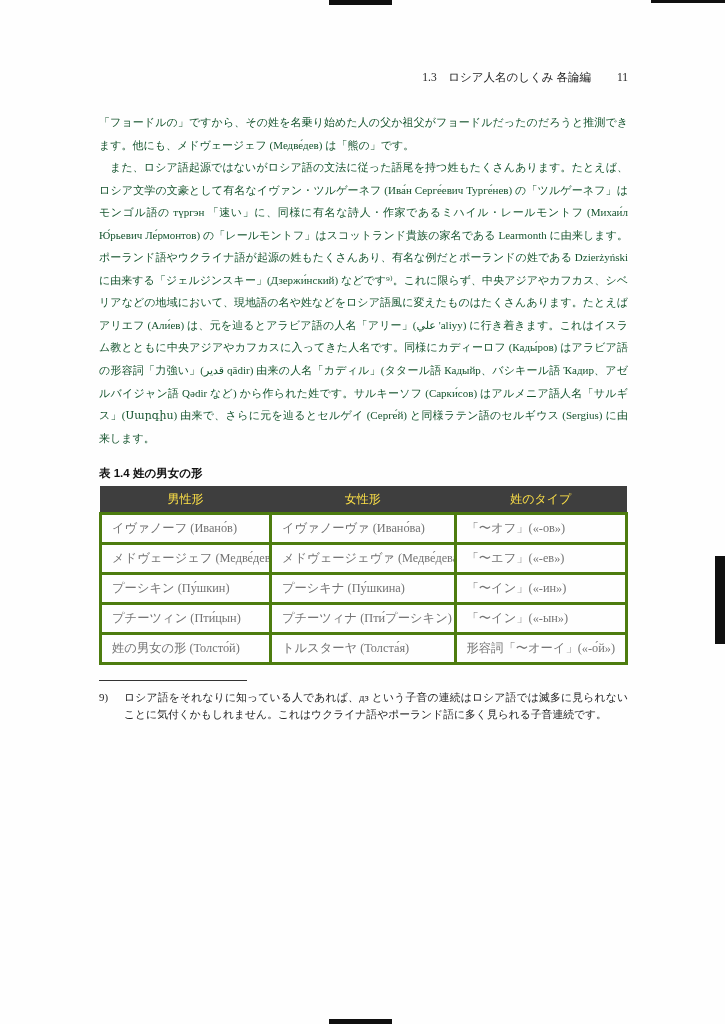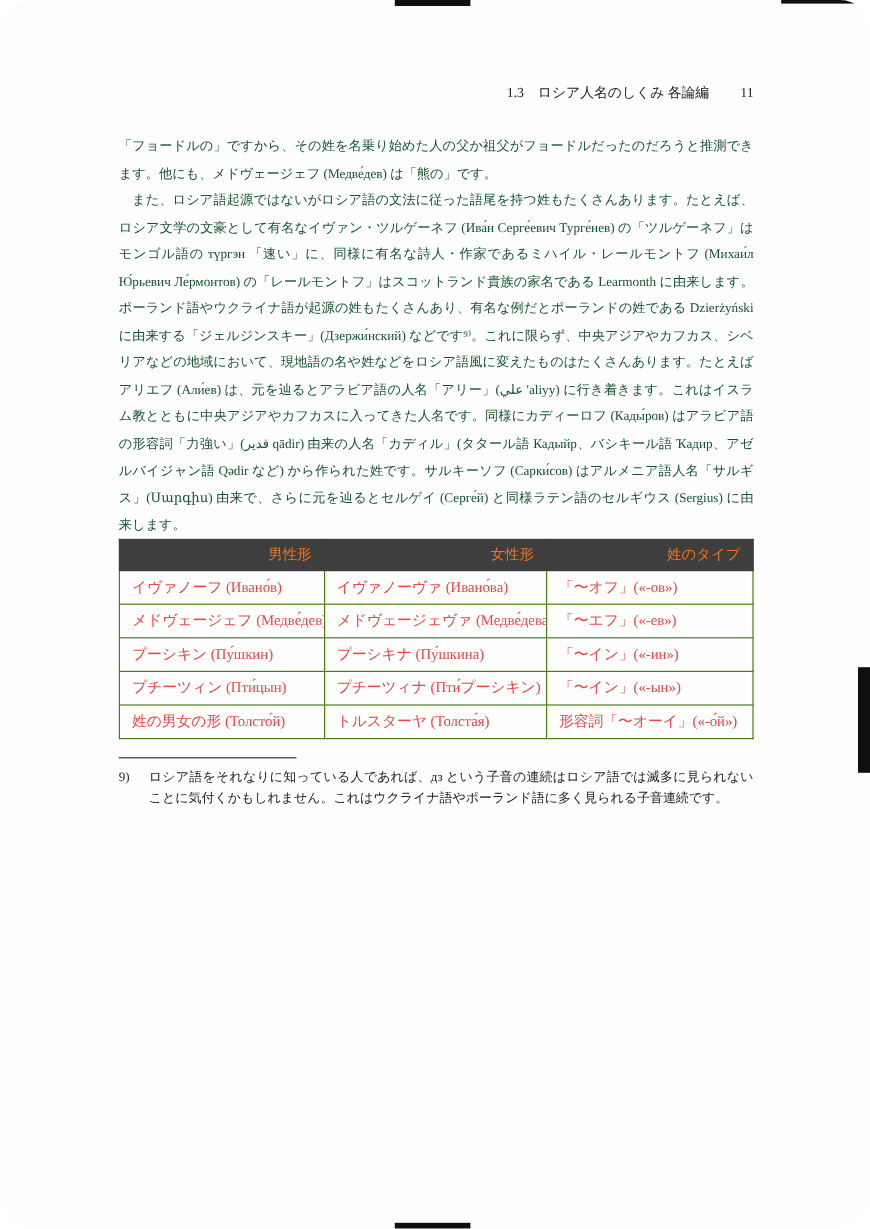--- a/index.html
+++ b/index.html
@@ -5,21 +5,20 @@
   * { margin:0; padding:0; box-sizing:border-box; }
   html,body { background:#ffffff; }
   .page {
     position:relative;
     width:725px; height:1024px;
     margin:0 auto;
     background:#fefefe;
     color:#1b1b1b;
     font-family:"Liberation Serif","DejaVu Serif",serif;
     overflow:hidden;
-    border-radius:25px;
   }
   .content {
     position:absolute;
     left:99px; right:97px; top:70px;
   }
   
   .running-head {
     display:flex; justify-content:flex-end; align-items:baseline;
     gap:26px;
     font-size:11.5px;
@@ -54,34 +53,34 @@
     width:100%;
     border-collapse:collapse;
     font-size:12.3px;
     table-layout:fixed;
   }
   table.surname-table col.c1 { width:32.3%; }
   table.surname-table col.c2 { width:35.1%; }
   table.surname-table col.c3 { width:32.6%; }
   table.surname-table thead th {
     background:#3e3e3e;
-    color:#f97316;
+    color:#fde047;
     font-family:"Liberation Sans","DejaVu Sans",sans-serif;
     font-weight:normal;
     font-size:12px;
-    text-align:right;
+    text-align:center;
     padding:4px 10px;
     border:1px solid #3e3e3e;
   }
   table.surname-table tbody td {
-    border:1px solid #4d7c0f;
+    border:3px solid #4d7c0f;
     padding:4px 10px;
     line-height:1.55;
     background:#fefefe;
-    color:#ef4444;
+    color:#737373;
     white-space:nowrap;
     overflow:hidden;
   }
   
   .footnote-rule {
     width:148px;
     border-top:1.2px solid #333;
     margin-top:15px;
     margin-bottom:8px;
   }
@@ -124,20 +123,21 @@
       <span>11</span>
     </div>
 
     <div class="body-text">
       <p>「フョードルの」ですから、その姓を名乗り始めた人の父か祖父がフョードルだったのだろうと推測できます。他にも、メドヴェージェフ (Медве́дев) は「熊の」です。</p>
       <p>　また、ロシア語起源ではないがロシア語の文法に従った語尾を持つ姓もたくさんあります。たとえば、ロシア文学の文豪として有名なイヴァン・ツルゲーネフ (Ива́н Серге́евич Турге́нев) の「ツルゲーネフ」はモンゴル語の түргэн 「速い」に、同様に有名な詩人・作家であるミハイル・レールモントフ (Михаи́л Ю́рьевич Ле́рмонтов) の「レールモントフ」はスコットランド貴族の家名である Learmonth に由来します。ポーランド語やウクライナ語が起源の姓もたくさんあり、有名な例だとポーランドの姓である Dzierżyński に由来する「ジェルジンスキー」(Дзержи́нский) などです⁹⁾。これに限らず、中央アジアやカフカス、シベリアなどの地域において、現地語の名や姓などをロシア語風に変えたものはたくさんあります。たとえばアリエフ (Али́ев) は、元を辿るとアラビア語の人名「アリー」(علي 'aliyy) に行き着きます。これはイスラム教とともに中央アジアやカフカスに入ってきた人名です。同様にカディーロフ (Кады́ров) はアラビア語の形容詞「力強い」(قدير qādir) 由来の人名「カディル」(タタール語 Кадыйр、バシキール語 Ҡадир、アゼルバイジャン語 Qədir など) から作られた姓です。サルキーソフ (Сарки́сов) はアルメニア語人名「サルギス」(Սարգիս) 由来で、さらに元を辿るとセルゲイ (Серге́й) と同様ラテン語のセルギウス (Sergius) に由来します。</p>
 
 
     </div>
 
+    <div class="table-caption">表 1.4 姓の男女の形</div>
 
     <table class="surname-table">
       <colgroup>
           <col class="c1">
           <col class="c2">
           <col class="c3">
         </colgroup>
       <thead>
         <tr>
           <th>男性形</th>

